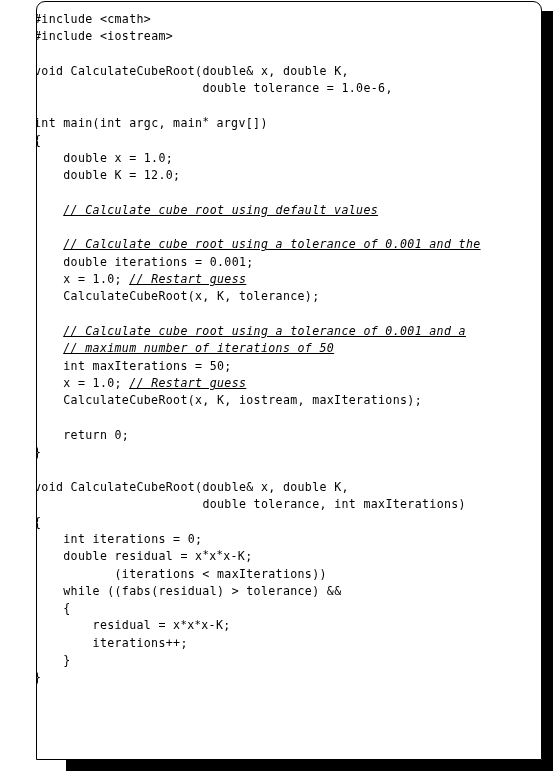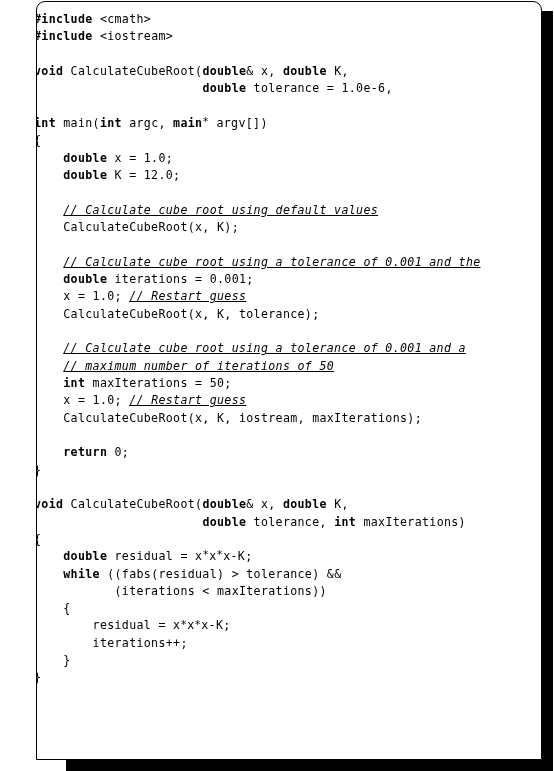--- a/index.html
+++ b/index.html
@@ -69,21 +69,21 @@
   }
   .code-text {
     position: absolute;
     left: -3px;
     top: 0;
     font-size: 11.6px;
     letter-spacing: 0.34px;
     color: #000000;
     white-space: pre;
   }
-  .kw   { font-weight: bold; }
+  .kw   { font-weight: normal; }
   .cmt  { font-style: italic; text-decoration: underline; }
   .ast  { position: relative; top: -0.18em; font-size: 0.92em; }
 </style>
 </head>
 <body>
 
 <div id="page">
 
   <div class="shadow-right"></div>
   <div class="shadow-bottom"></div>
@@ -96,42 +96,42 @@
         <div class="code-line"><span class="code-text"></span></div>
         <div class="code-line"><span class="code-text"><span class="kw">void</span><span> CalculateCubeRoot(</span><span class="kw">double</span><span>&amp; x, </span><span class="kw">double</span><span> K,</span></span></div>
         <div class="code-line"><span class="code-text"><span>                       </span><span class="kw">double</span><span> tolerance = 1.0e-6,</span></span></div>
         <div class="code-line"><span class="code-text"></span></div>
         <div class="code-line"><span class="code-text"><span class="kw">int</span><span> main(</span><span class="kw">int</span><span> argc, </span><span class="kw">main</span><span class="ast">*</span><span> argv[])</span></span></div>
         <div class="code-line"><span class="code-text"><span>{</span></span></div>
         <div class="code-line"><span class="code-text"><span>    </span><span class="kw">double</span><span> x = 1.0;</span></span></div>
         <div class="code-line"><span class="code-text"><span>    </span><span class="kw">double</span><span> K = 12.0;</span></span></div>
         <div class="code-line"><span class="code-text"></span></div>
         <div class="code-line"><span class="code-text"><span>    </span><span class="cmt">// Calculate cube root using default values</span></span></div>
-        <div class="code-line"><span class="code-text"><span>    CalculateCubeRoot(x, K);</span></span></div>
         <div class="code-line"><span class="code-text"></span></div>
         <div class="code-line"><span class="code-text"><span>    </span><span class="cmt">// Calculate cube root using a tolerance of 0.001 and the</span></span></div>
         <div class="code-line"><span class="code-text"><span>    </span><span class="kw">double</span><span> iterations = 0.001;</span></span></div>
         <div class="code-line"><span class="code-text"><span>    x = 1.0; </span><span class="cmt">// Restart guess</span></span></div>
         <div class="code-line"><span class="code-text"><span>    CalculateCubeRoot(x, K, tolerance);</span></span></div>
         <div class="code-line"><span class="code-text"></span></div>
         <div class="code-line"><span class="code-text"><span>    </span><span class="cmt">// Calculate cube root using a tolerance of 0.001 and a</span></span></div>
         <div class="code-line"><span class="code-text"><span>    </span><span class="cmt">// maximum number of iterations of 50</span></span></div>
         <div class="code-line"><span class="code-text"><span>    </span><span class="kw">int</span><span> maxIterations = 50;</span></span></div>
         <div class="code-line"><span class="code-text"><span>    x = 1.0; </span><span class="cmt">// Restart guess</span></span></div>
         <div class="code-line"><span class="code-text"><span>    CalculateCubeRoot(x, K, iostream, maxIterations);</span></span></div>
         <div class="code-line"><span class="code-text"></span></div>
         <div class="code-line"><span class="code-text"><span>    </span><span class="kw">return</span><span> 0;</span></span></div>
         <div class="code-line"><span class="code-text"><span>}</span></span></div>
         <div class="code-line"><span class="code-text"></span></div>
         <div class="code-line"><span class="code-text"><span class="kw">void</span><span> CalculateCubeRoot(</span><span class="kw">double</span><span>&amp; x, </span><span class="kw">double</span><span> K,</span></span></div>
         <div class="code-line"><span class="code-text"><span>                       </span><span class="kw">double</span><span> tolerance, </span><span class="kw">int</span><span> maxIterations)</span></span></div>
         <div class="code-line"><span class="code-text"><span>{</span></span></div>
+        <div class="code-line"><span class="code-text"><span>    </span><span class="kw">int</span><span> iterations = 0;</span></span></div>
         <div class="code-line"><span class="code-text"><span>    </span><span class="kw">double</span><span> residual = x</span><span class="ast">*</span><span>x</span><span class="ast">*</span><span>x-K;</span></span></div>
+        <div class="code-line"><span class="code-text"><span>           (iterations &lt; maxIterations))</span></span></div>
         <div class="code-line"><span class="code-text"><span>    </span><span class="kw">while</span><span> ((fabs(residual) &gt; tolerance) &amp;&amp;</span></span></div>
-        <div class="code-line"><span class="code-text"><span>           (iterations &lt; maxIterations))</span></span></div>
         <div class="code-line"><span class="code-text"><span>    {</span></span></div>
         <div class="code-line"><span class="code-text"><span>        residual = x</span><span class="ast">*</span><span>x</span><span class="ast">*</span><span>x-K;</span></span></div>
         <div class="code-line"><span class="code-text"><span>        iterations++;</span></span></div>
         <div class="code-line"><span class="code-text"><span>    }</span></span></div>
         <div class="code-line"><span class="code-text"><span>}</span></span></div>
       </div>
   </div>
 
 </div>
 

